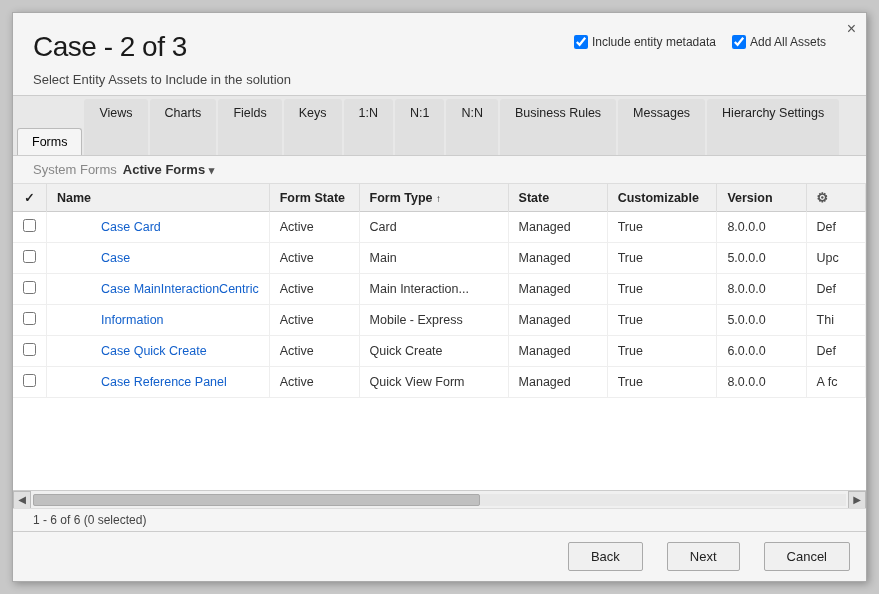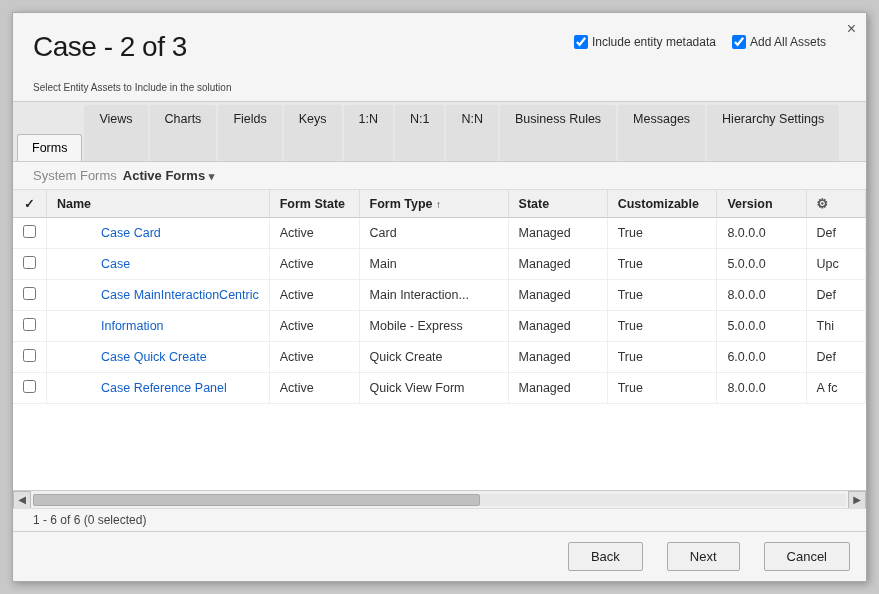--- a/index.html
+++ b/index.html
@@ -39,23 +39,23 @@
       background: #f5f5f5;
       border-bottom: none;
     }
     .dialog-title {
       font-size: 28px;
       font-weight: 300;
       color: #1a1a1a;
       letter-spacing: -0.5px;
     }
     .dialog-subtitle {
-      font-size: 10px;
+      font-size: 13px;
       color: #444;
-      margin-top: 19px;
+      margin-top: 9px;
     }
     .dialog-meta {
       position: absolute;
       top: 22px;
       right: 40px;
       display: flex;
       align-items: center;
       gap: 16px;
       font-size: 12px;
       color: #333;

